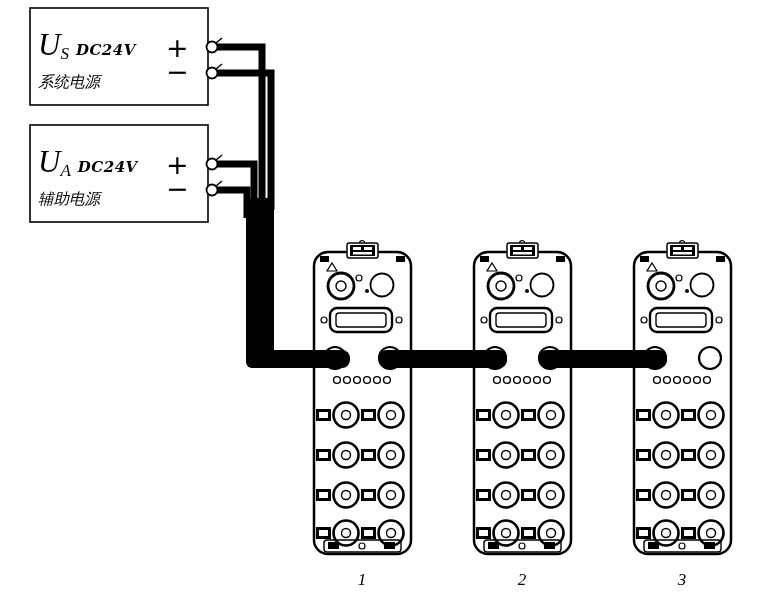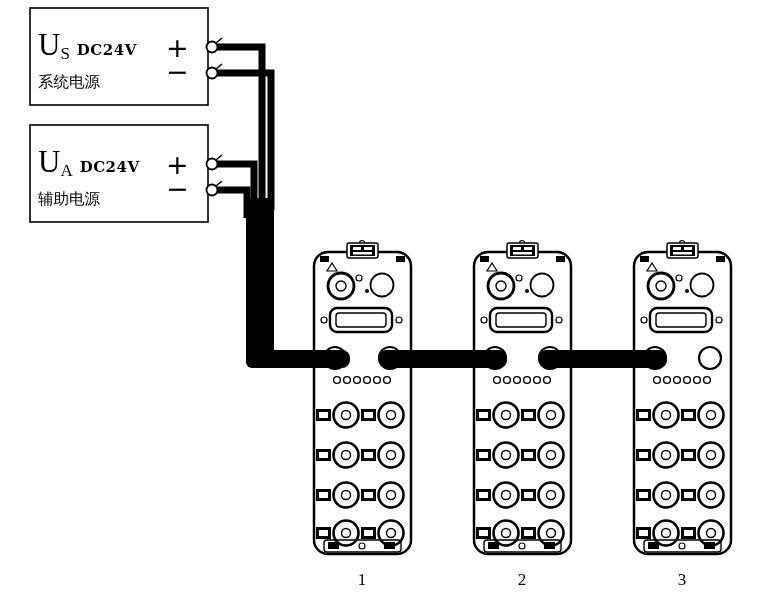--- a/index.html
+++ b/index.html
@@ -6,20 +6,21 @@
     margin: 0;
     padding: 0;
     background: #ffffff;
   }
   .stage {
     position: relative;
     width: 778px;
     height: 605px;
     background: #ffffff;
     overflow: hidden;
+    font-style: italic;
   }
   svg { display: block; }
   text { fill: #000; }
   .u-main {
     font-family: "Liberation Serif", serif;
     font-size: 31px;
   }
   .u-sub {
     font-family: "Liberation Serif", serif;
     font-size: 17px;

